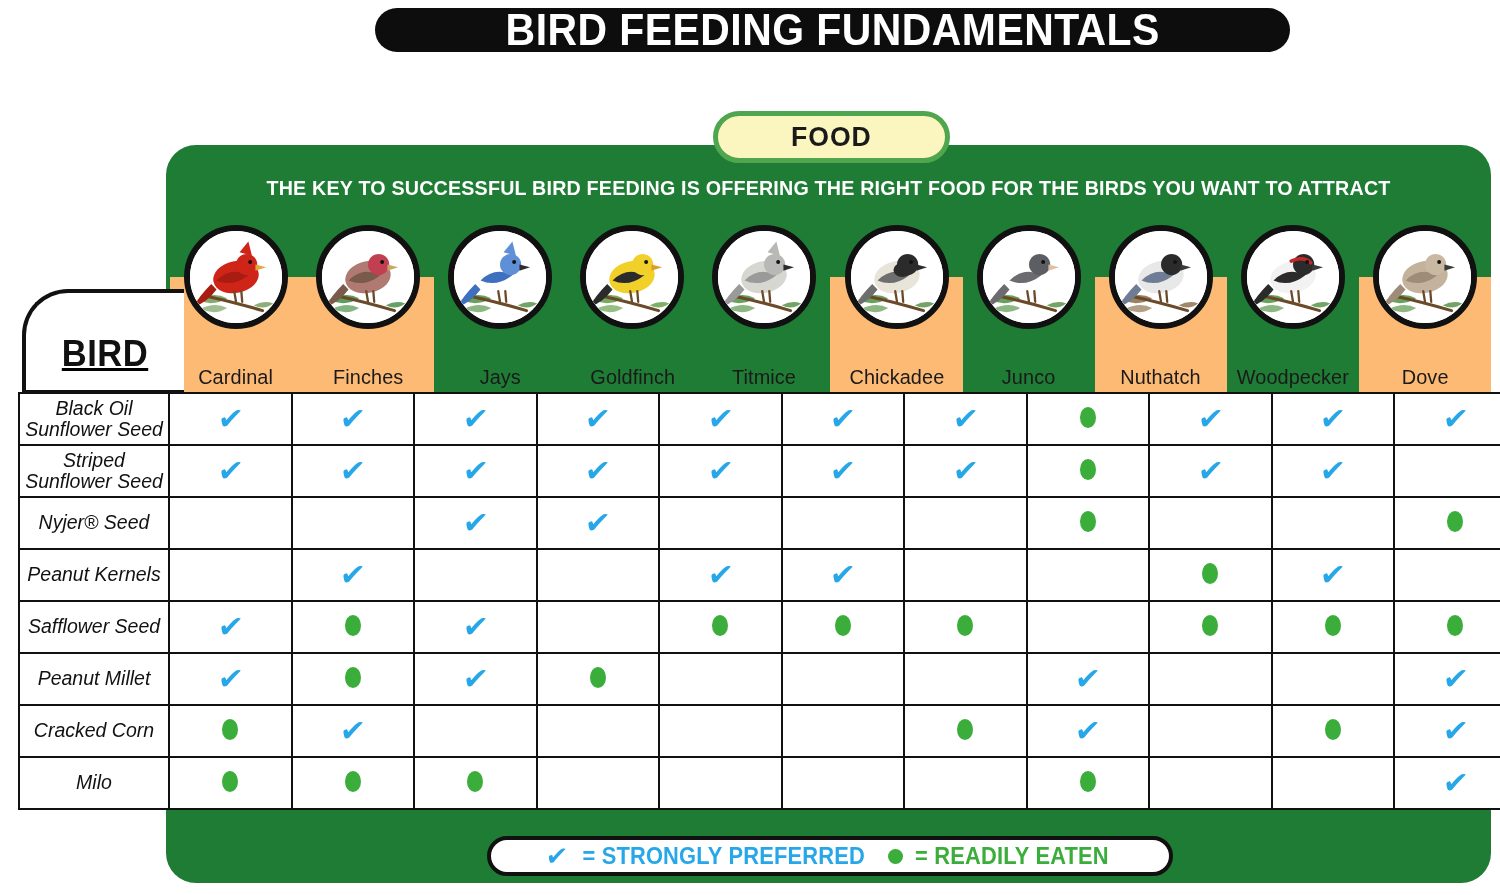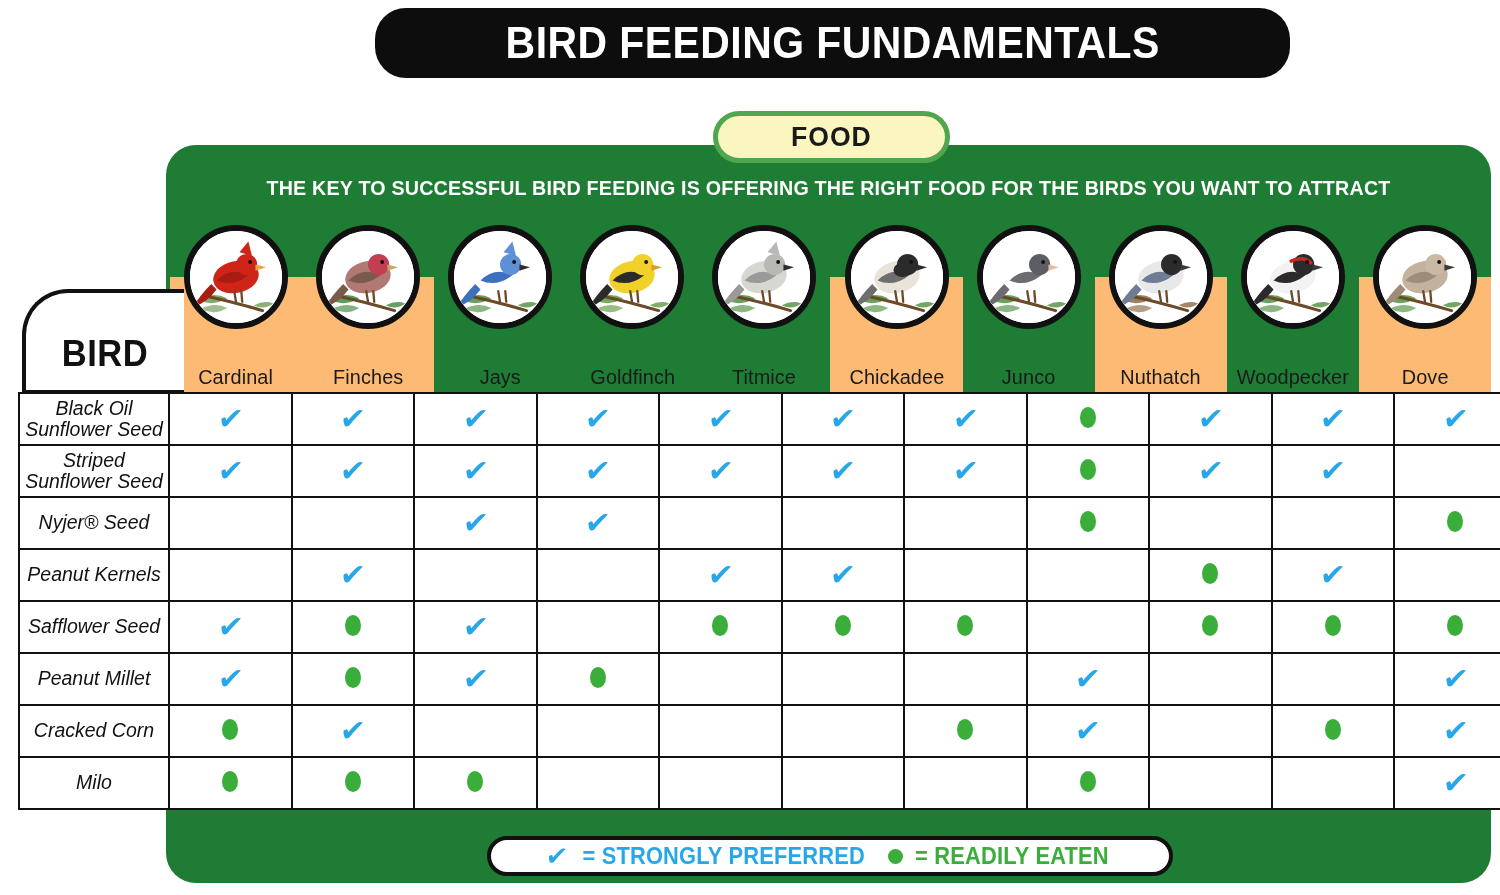--- a/index.html
+++ b/index.html
@@ -8,21 +8,21 @@
     background:#ffffff;
     font-family:"Liberation Sans", sans-serif;
     overflow:hidden;
     position:relative;
   }
 
   
   #title-banner{
     position:absolute;
     left:375px; top:8px;
-    width:915px; height:70px;
+    width:915px; height:44px;
     background:#0d0d0d;
     border-radius:31px;
     display:flex;align-items:center;justify-content:center;
   }
   #title-text{
     color:#ffffff;
     font-family:"Liberation Sans Narrow","Liberation Sans",sans-serif;
     font-size:44px;
     font-weight:bold;
     letter-spacing:0.5px;
@@ -78,20 +78,21 @@
     left:22px;top:289px;
     width:162px;height:105px;
     background:#ffffff;
     border:4px solid #111111;
     border-right:none;
     border-radius:46px 0 0 0;
     box-sizing:border-box;
     z-index:5;
     display:flex;align-items:center;justify-content:center;
     padding-top:24px;
+    text-decoration:underline;
   }
   #bird-tab-label{
     font-family:"Liberation Sans Narrow","Liberation Sans",sans-serif;
     font-size:36px;font-weight:bold;color:#111111;
     letter-spacing:0.5px;
     transform:scaleX(0.96);
   }
 
   
   #header-strip{

